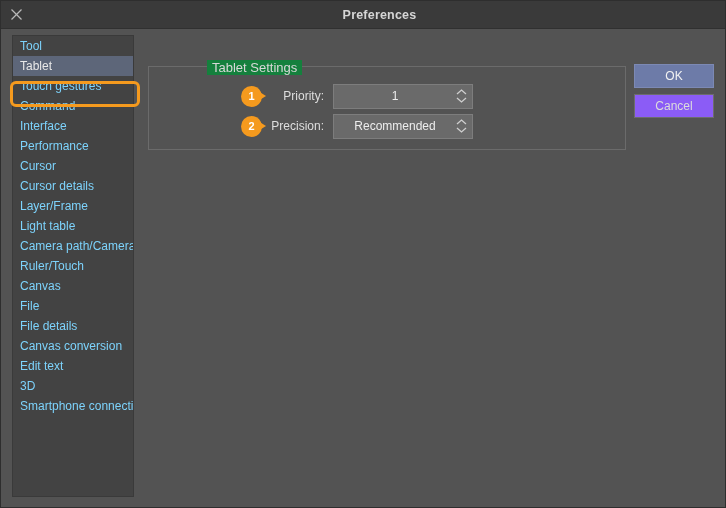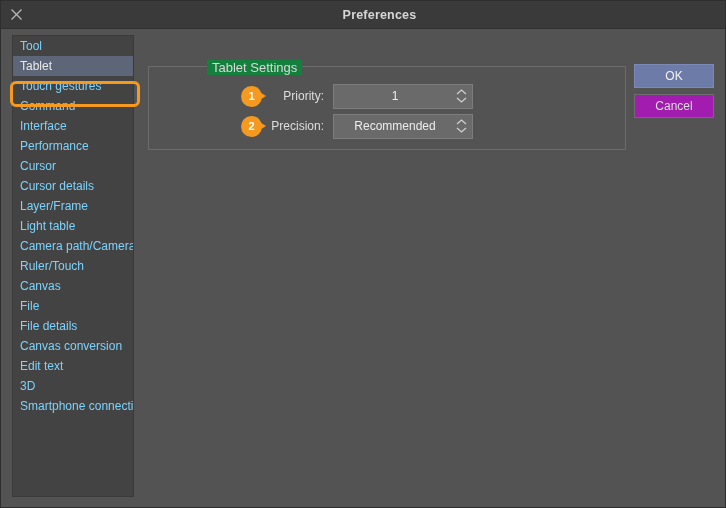--- a/index.html
+++ b/index.html
@@ -226,21 +226,21 @@
   .btn-ok {
     left: 633px;
     top: 35px;
     background: #6d7ba8;
     border: 1px solid #7c89b4;
     color: #f2f2f2;
   }
   .btn-cancel {
     left: 633px;
     top: 65px;
-    background: #a21caf;
+    background: #8b5cf6;
     border: 1px solid #6d6d6d;
     color: #dcdcdc;
   }
 </style>
 </head>
 <body>
 
 <div class="dialog">
 
   <div class="titlebar">

